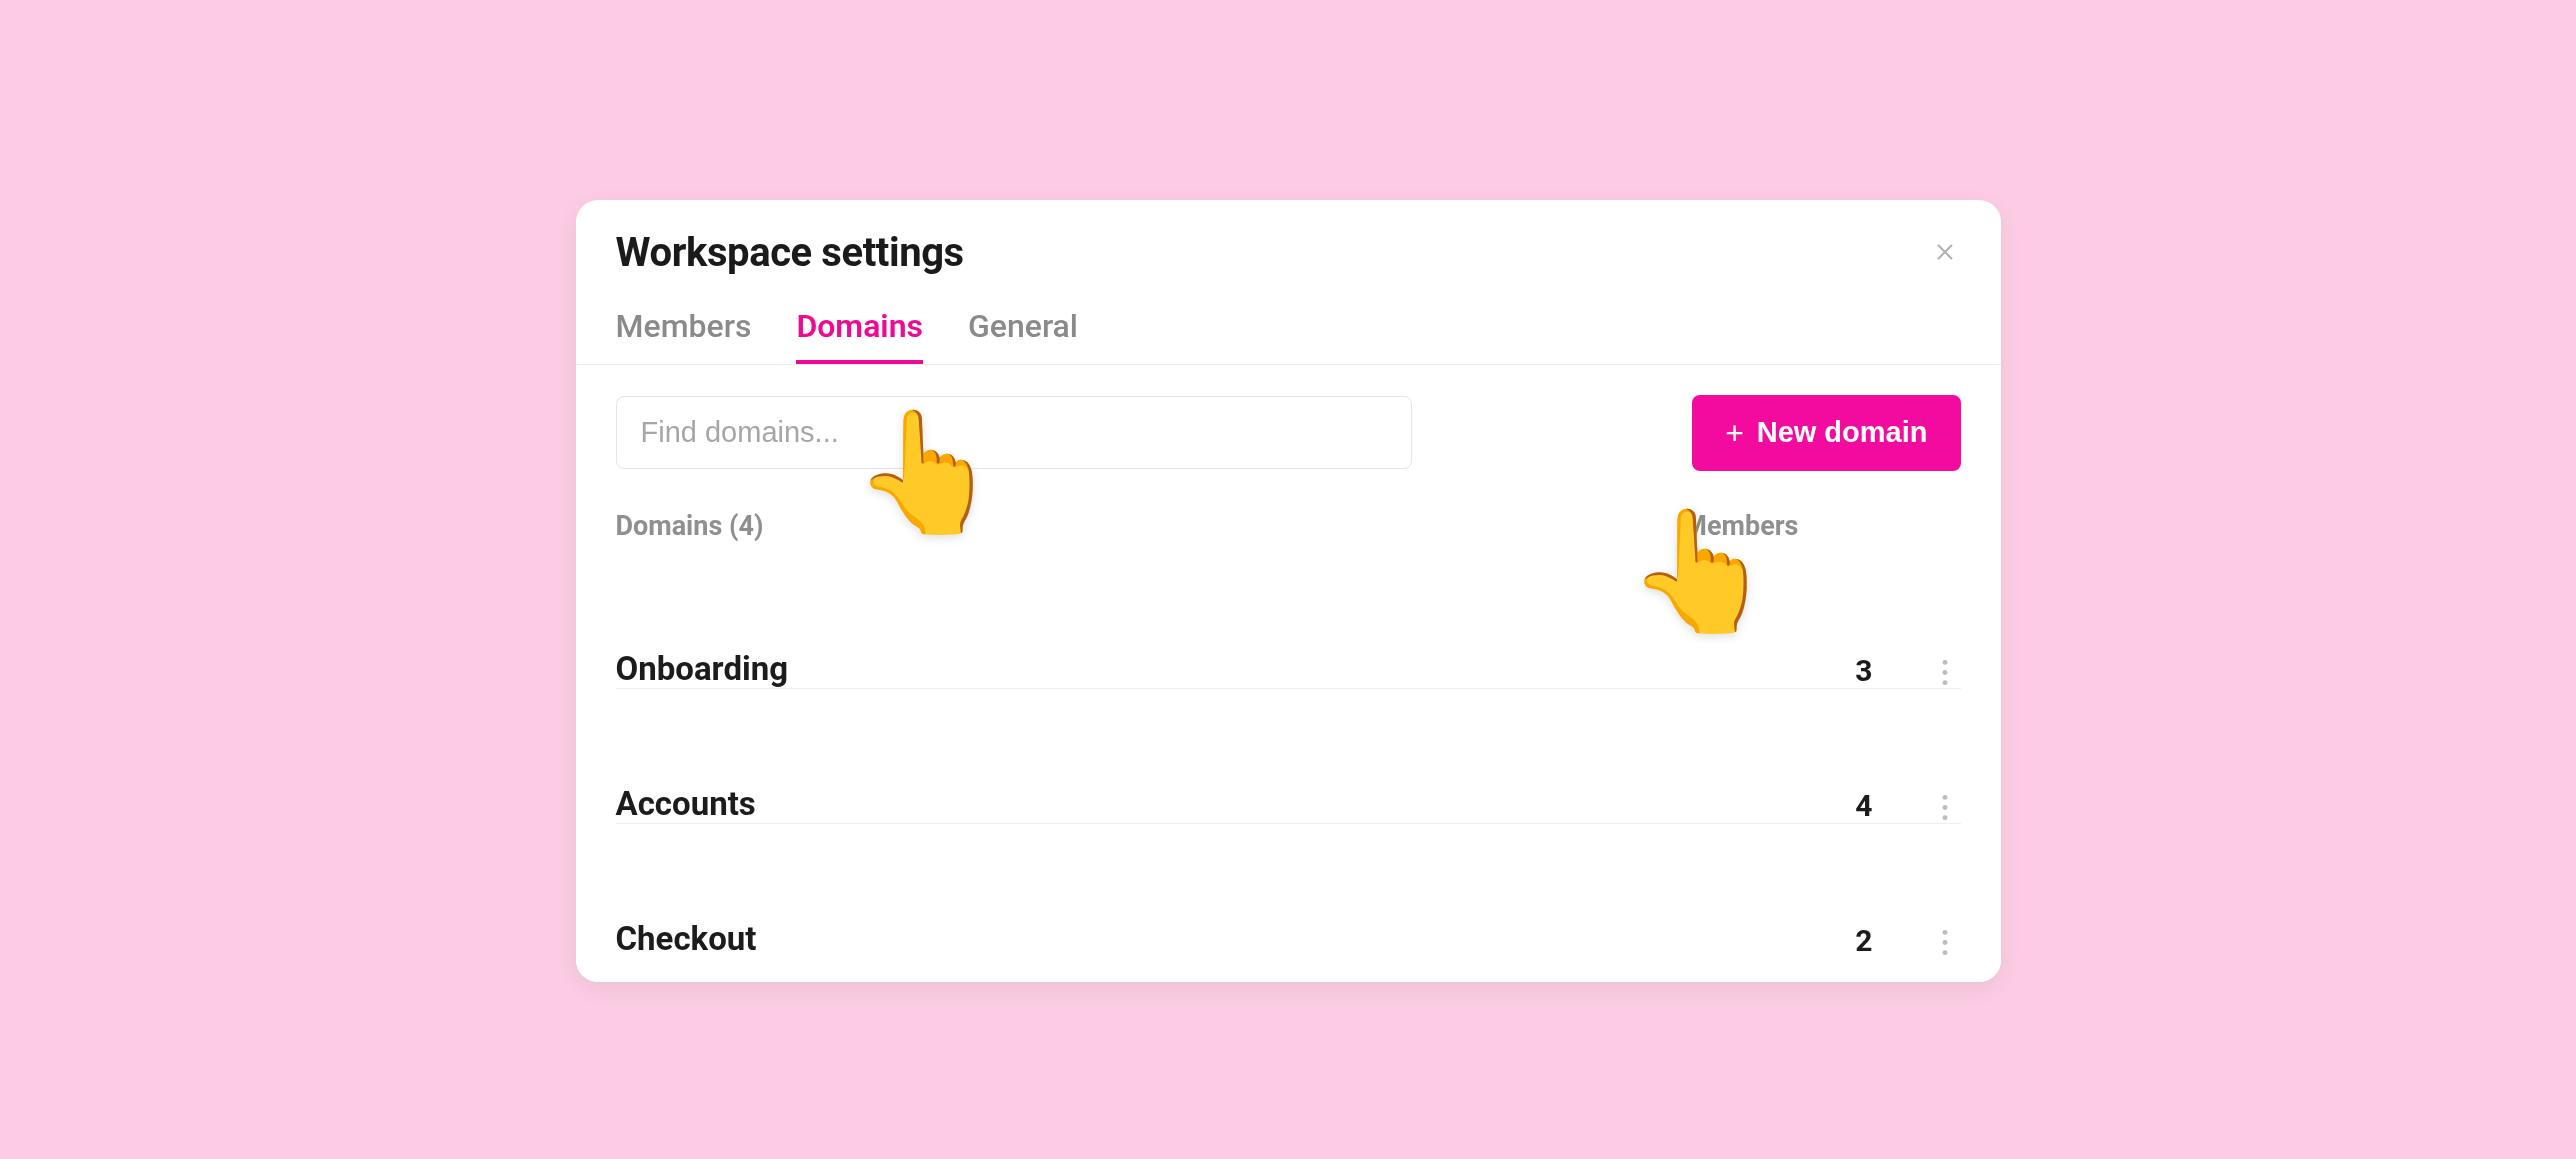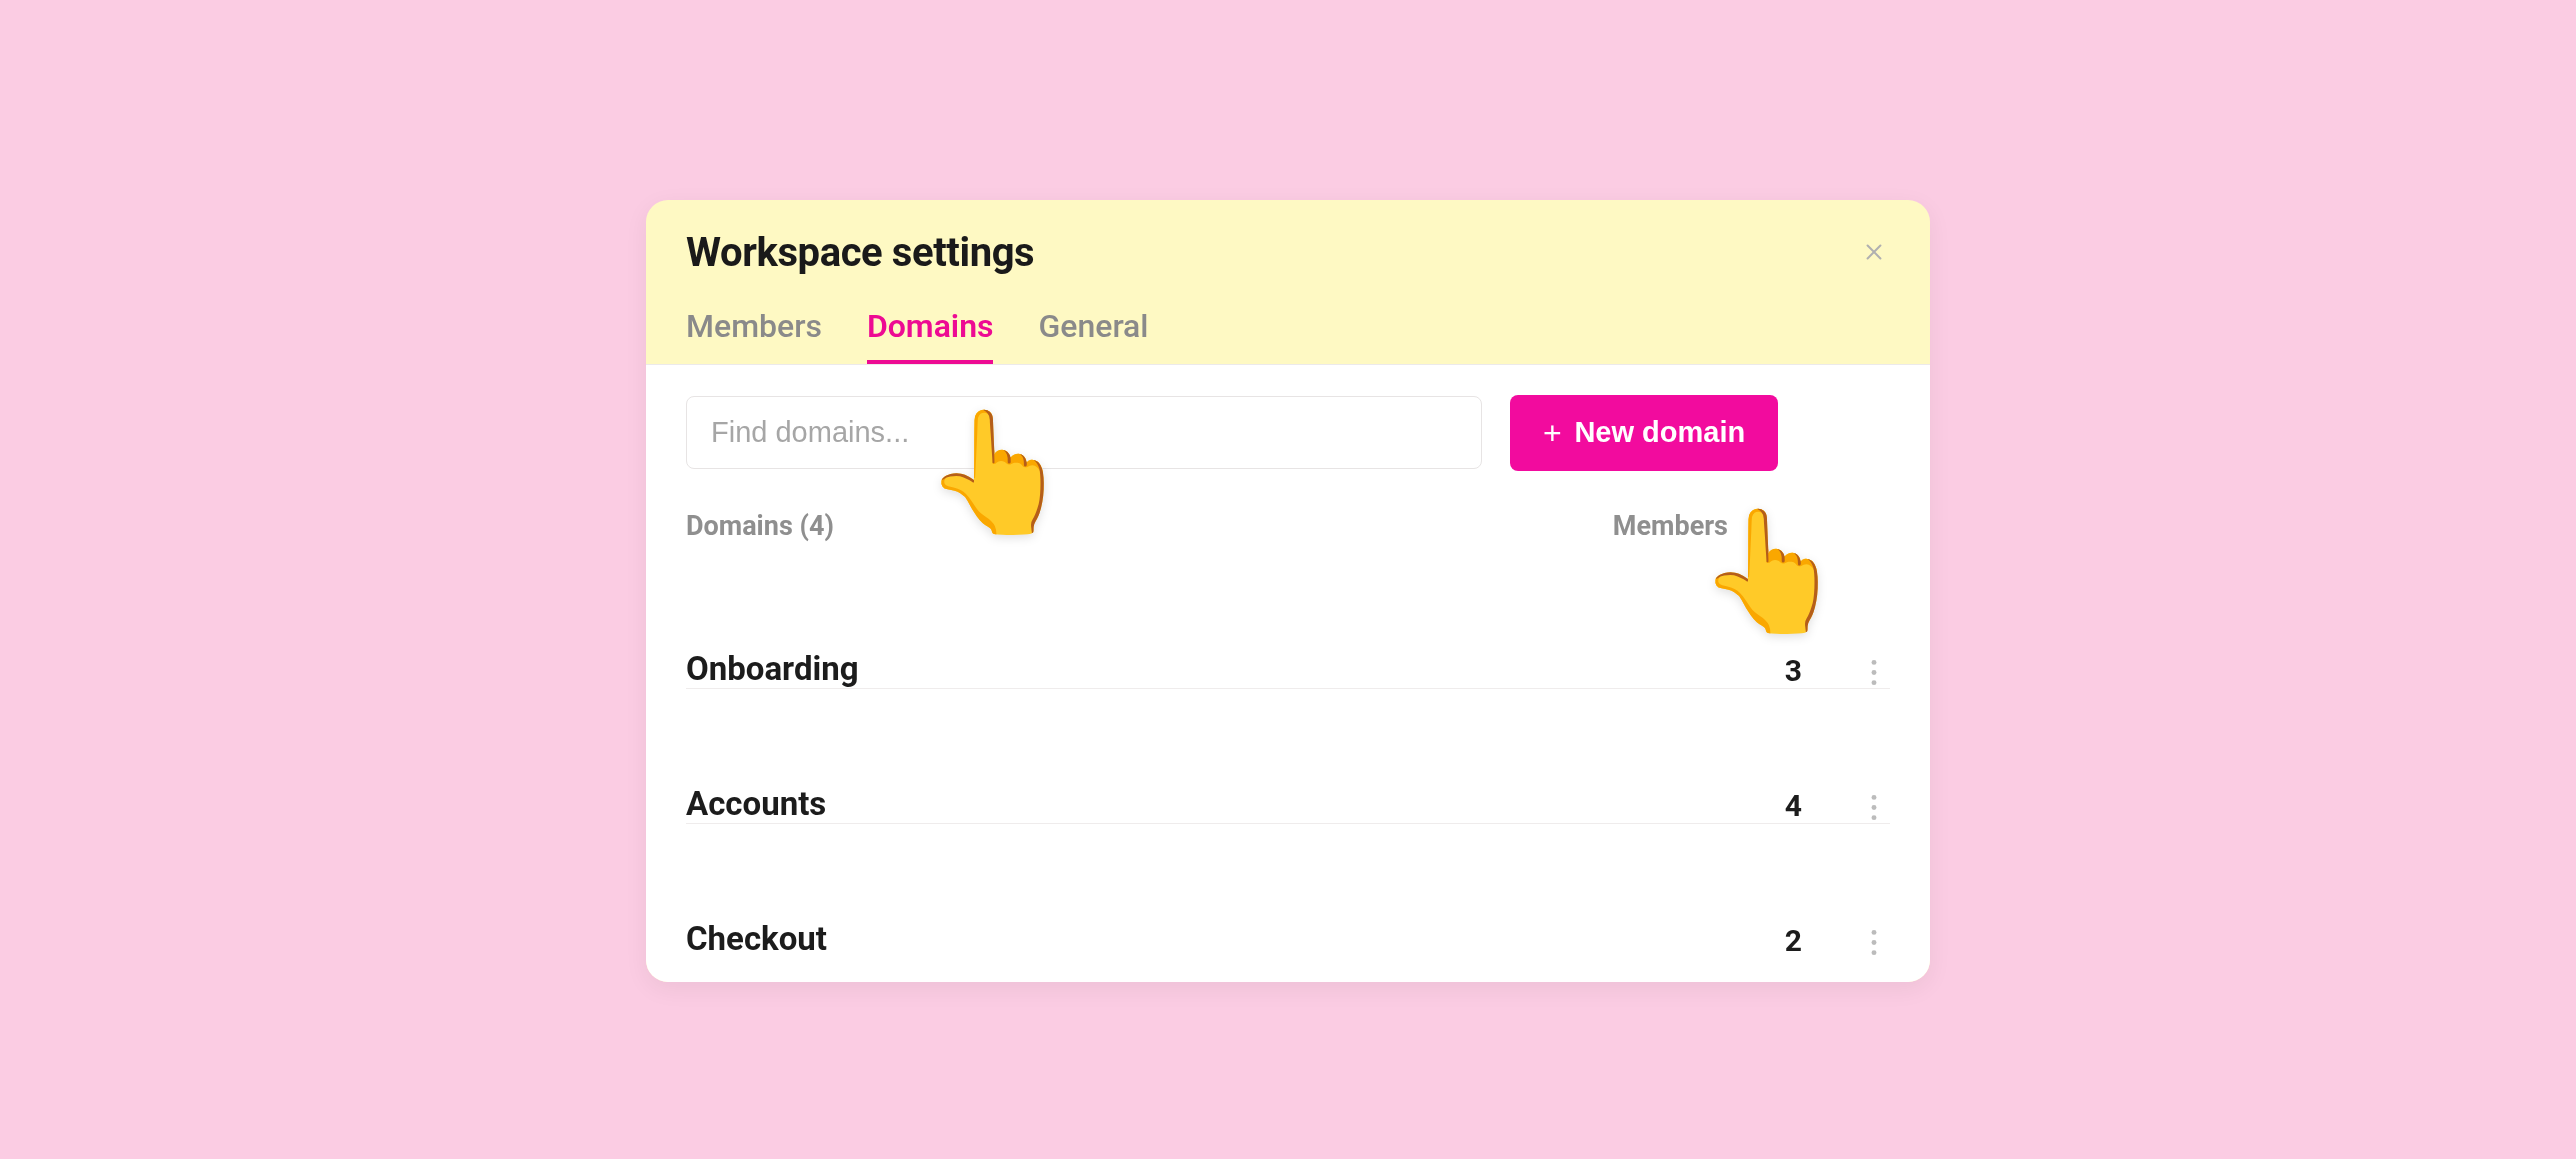--- a/index.html
+++ b/index.html
@@ -6,22 +6,22 @@
     body {
       font-family: -apple-system, BlinkMacSystemFont, "Segoe UI", Roboto, Helvetica, Arial, sans-serif;
       background: #fbcce3;
       width: 2576px;
       height: 1159px;
       display: flex;
       align-items: center;
       justify-content: center;
     }
     .modal {
-      width: 1284px;
-      background: #fef9c3;
+      width: 1425px;
+      background: #ffffff;
       border-radius: 22px;
       box-shadow: 0 6.4px 24px rgba(0,0,0,0.06);
       overflow: hidden;
       position: relative;
       margin-top: 23px;
     }
     .modal-header {
       padding: 29px 40px 21px 40px;
       display: flex;
       align-items: center;
@@ -66,21 +66,21 @@
       background: #ed0b93;
     }
     .tab.right { margin-left: auto; }
     .content {
       background: #ffffff;
       padding: 30px 40px 24px 40px;
     }
     .controls {
       display: flex;
       align-items: center;
-      justify-content: flex-start;
+      justify-content: space-between;
       gap: 28px;
       margin-bottom: 22px;
     }
     .search {
       width: 796px;
       height: 73px;
       border: 1.6px solid #e7e4e4;
       border-radius: 8px;
       padding: 0 24px;
       font-size: 29px;

